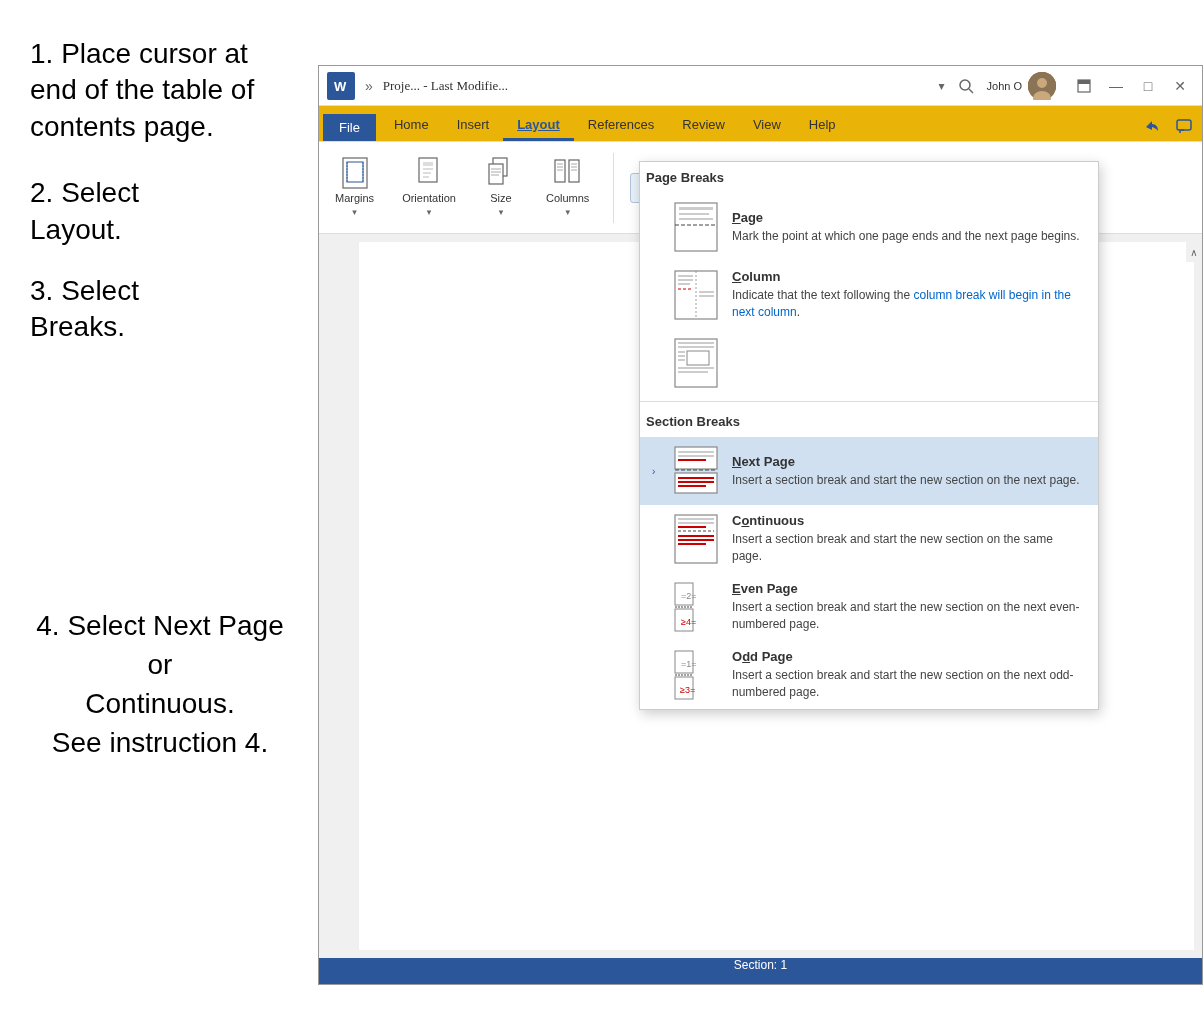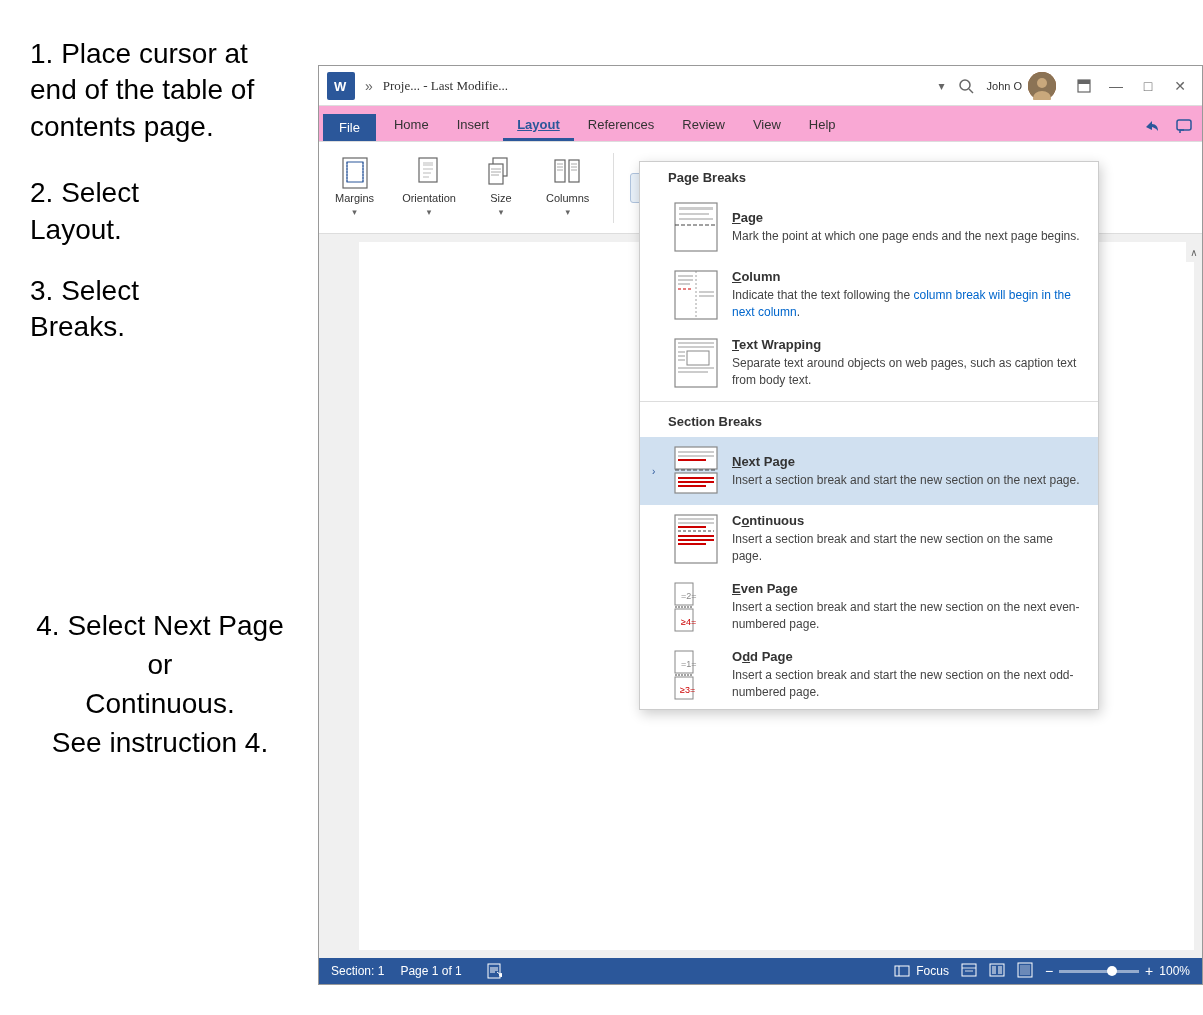--- a/index.html
+++ b/index.html
@@ -146,21 +146,21 @@
       justify-content: center;
       color: #666;
       font-size: 14px;
       cursor: pointer;
       border-radius: 3px;
     }
 
     
     .ribbon-tabs {
       height: 36px;
-      background: #f9a8d4;
+      background: #eab308;
       display: flex;
       align-items: flex-end;
       padding: 0 4px;
       border-bottom: 1px solid #ddd;
     }
 
     .ribbon-tab {
       padding: 6px 14px;
       font-size: 13px;
       color: #333;
@@ -270,21 +270,21 @@
       top: 95px;
       left: 320px;
       width: 460px;
       background: #ffffff;
       border: 1px solid #ccc;
       box-shadow: 2px 4px 12px rgba(0,0,0,0.2);
       z-index: 100;
     }
 
     .dropdown-section-header {
-      padding: 8px 28px;
+      padding: 8px 6px;
       font-size: 13px;
       font-weight: 700;
       color: #333;
       background: #ffffff;
     }
 
     .dropdown-item {
       display: flex;
       align-items: center;
       padding: 8px 12px;
@@ -371,20 +371,21 @@
     
     .status-bar {
       height: 26px;
       background: #2b579a;
       display: flex;
       align-items: center;
       padding: 0 12px;
       color: white;
       font-size: 12px;
       gap: 16px;
+      flex-direction: column;
     }
 
     .status-bar-right {
       margin-left: auto;
       display: flex;
       align-items: center;
       gap: 12px;
     }
 
     .zoom-control {
@@ -625,24 +626,20 @@
           <rect x="5" y="5" width="36" height="2" fill="#ccc"></rect>
           <rect x="5" y="9" width="36" height="2" fill="#ccc"></rect>
           <rect x="14" y="14" width="22" height="14" fill="none" stroke="#888" stroke-width="1"></rect>
           <rect x="5" y="14" width="7" height="2" fill="#ccc"></rect>
           <rect x="5" y="18" width="7" height="2" fill="#ccc"></rect>
           <rect x="5" y="22" width="7" height="2" fill="#ccc"></rect>
           <rect x="5" y="30" width="36" height="2" fill="#ccc"></rect>
           <rect x="5" y="34" width="30" height="2" fill="#ccc"></rect>
         </svg>
       </div>
-      <div class="dropdown-item-text">
-        <div class="dropdown-item-title"><span class="underline">T</span>ext Wrapping</div>
-        <div class="dropdown-item-desc">Separate text around objects on web pages, such as caption text from body text.</div>
-      </div>
     </div>
 
     <div class="dropdown-divider"></div>
 
     <div class="dropdown-section-header">Section Breaks</div>
 
     <div class="dropdown-item selected">
       <div style="width:8px;font-size:10px;color:#2b579a;">›</div>
       <div class="dropdown-item-icon">
         <svg width="46" height="52" viewBox="0 0 46 52">

